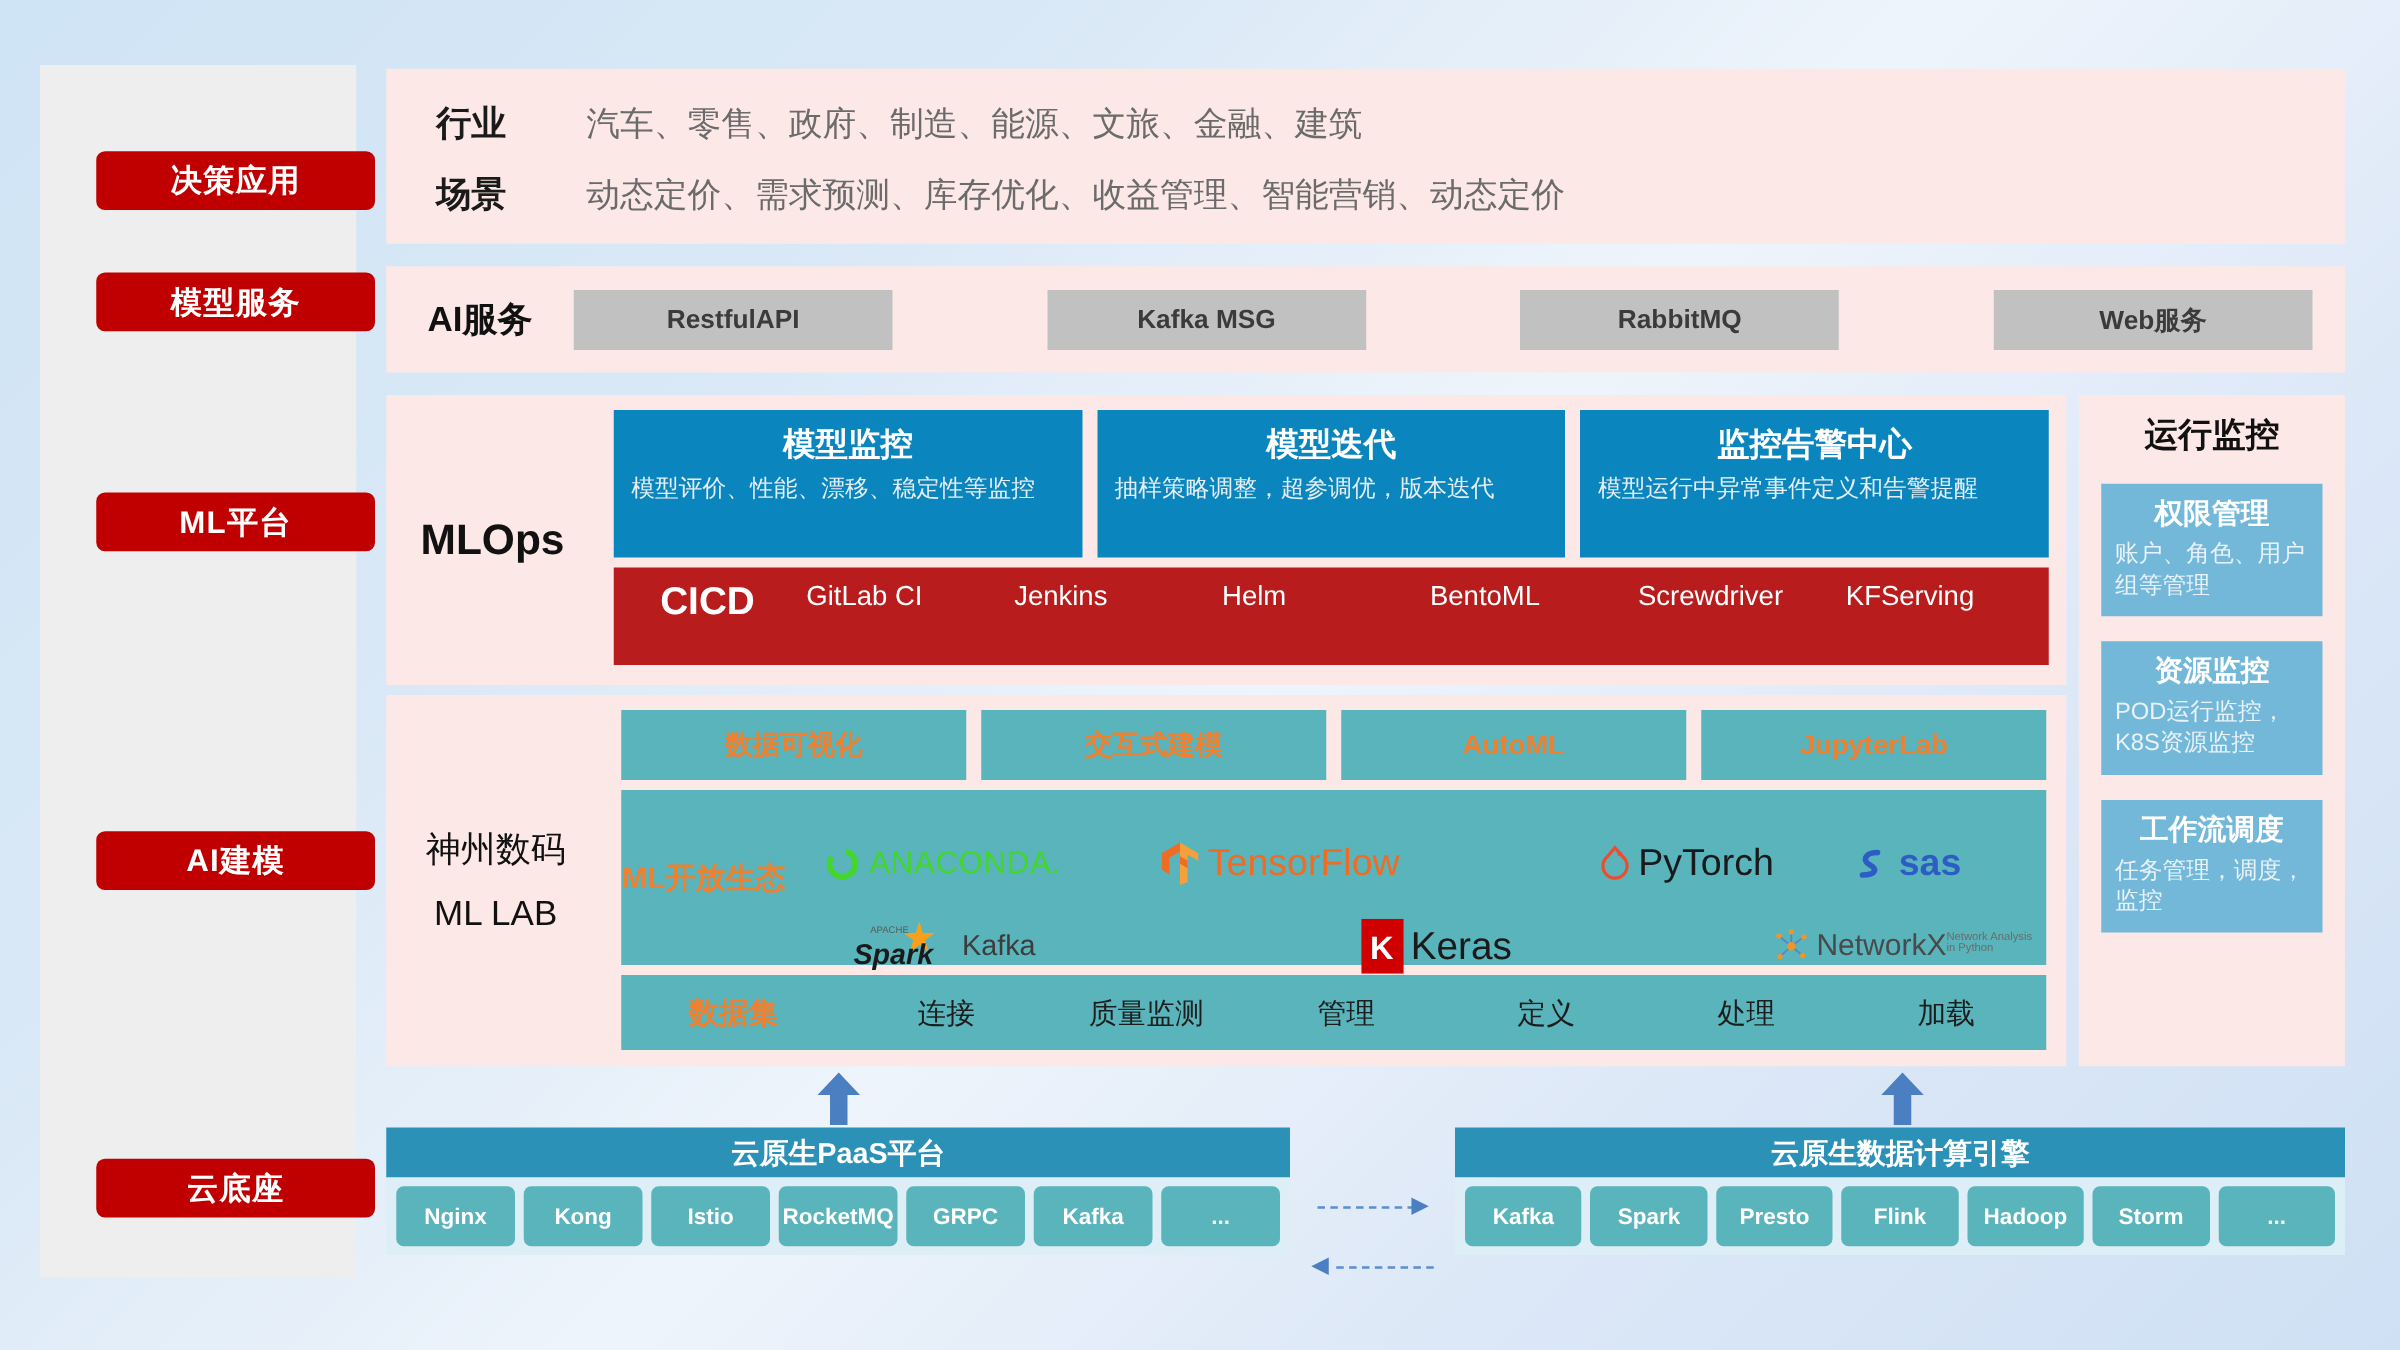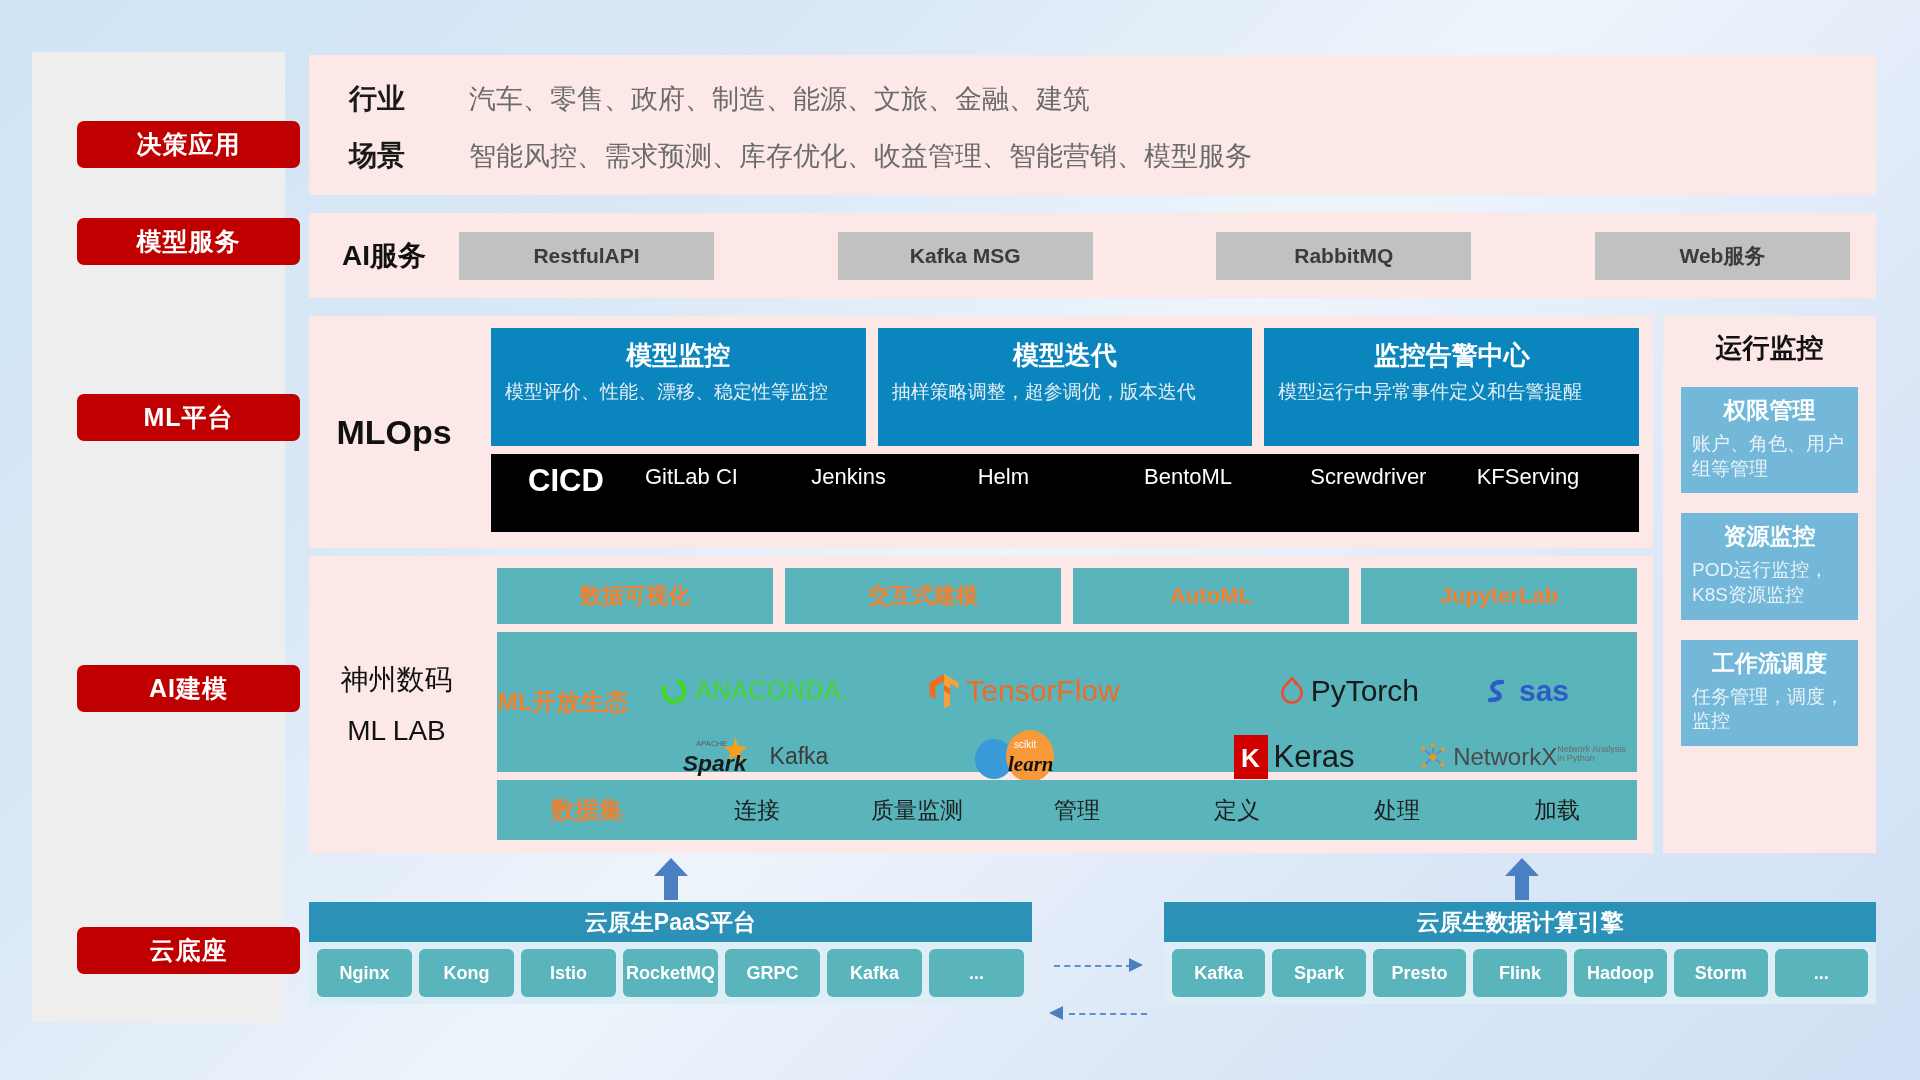--- a/index.html
+++ b/index.html
@@ -50,21 +50,21 @@
     position:absolute; left:0; top:0; width:170px; height:232px;
     display:flex; align-items:center; justify-content:center;
     font-size:34px; font-weight:bold; color:#111;
   }
   .b3-top{ position:absolute; left:182px; top:12px; width:1148px; height:118px; display:flex; gap:12px; }
   .ops-card{ flex:1; background:#0a85bd; padding:10px 14px 8px; }
   .ops-title{ color:#fff; font-size:26px; font-weight:bold; text-align:center; margin-bottom:7px; }
   .ops-desc{ color:#e4eff5; font-size:19px; line-height:1.28; }
   .b3-cicd{
     position:absolute; left:182px; top:138px; width:1148px; height:78px;
-    background:#000000; display:flex; align-items:flex-start; padding-top:9px;
+    background:#b91c1c; display:flex; align-items:flex-start; padding-top:9px;
   }
   .cicd-label{ width:150px; text-align:center; color:#fff; font-size:31px; font-weight:bold; }
   .cicd-tools{ flex:1; display:flex; }
   .cicd-tool{
     flex:1; color:#fff; font-size:22px; text-align:left;
     line-height:1.25; padding-left:4px; word-break:break-all;
   }
 
   
   .band4{ left:309px; top:556px; width:1344px; height:297px; }
@@ -143,21 +143,21 @@
     <div class="rail-btn" style="top:875px">云底座</div>
   </div>
 
   <div class="band band1">
     <div class="b1-row" style="left:40px; top:25px;">
       <span class="b1-key">行业</span>
       <span class="b1-val rowtext">汽车、零售、政府、制造、能源、文旅、金融、建筑</span>
     </div>
     <div class="b1-row" style="left:40px; top:82px;">
       <span class="b1-key">场景</span>
-      <span class="b1-val rowtext">智能风控、需求预测、库存优化、收益管理、智能营销、模型服务</span>
+      <span class="b1-val rowtext">动态定价、需求预测、库存优化、收益管理、智能营销、动态定价</span>
     </div>
   </div>
 
   <div class="band band2">
     <div class="b2-key">AI服务</div>
     <div class="b2-items">
       <div class="b2-chip">RestfulAPI</div>
       <div class="b2-chip">Kafka MSG</div>
       <div class="b2-chip">RabbitMQ</div>
       <div class="b2-chip">Web服务</div>
@@ -243,28 +243,20 @@
         </div>
 
         <div class="eco-row">
           <div class="logo" style="width:250px;justify-content:center;">
             <svg width="84" height="44" viewBox="0 0 86 46">
               <text x="16" y="12" font-size="8" fill="#5b5b5b" font-family="Liberation Sans, sans-serif">APACHE</text>
               <polygon points="57,2 60,12 70,12 62,18 65,28 57,22 49,28 52,18 44,12 54,12" fill="#f8a01a"></polygon>
               <text x="2" y="38" font-size="24" font-weight="bold" font-style="italic" fill="#1a1a1a" font-family="Liberation Sans, sans-serif">Spark</text>
             </svg>
             <span style="color:#3c3c3c;font-size:23px;">Kafka</span>
-          </div>
-          <div class="logo" style="width:290px;justify-content:center;">
-            <svg width="112" height="56" viewBox="0 0 112 56">
-              <ellipse cx="26" cy="30" rx="19" ry="20" fill="#3a9ad9"></ellipse>
-              <ellipse cx="62" cy="27" rx="24" ry="26" fill="#f79939"></ellipse>
-              <text x="46" y="19" font-size="10" fill="#ffffff" font-family="Liberation Sans, sans-serif">scikit</text>
-              <text x="40" y="42" font-size="21" font-style="italic" font-weight="bold" fill="#111" font-family="Liberation Serif, serif">learn</text>
-            </svg>
           </div>
           <div class="logo" style="width:250px;justify-content:center;">
             <svg width="34" height="44" viewBox="0 0 34 44">
               <rect x="0" y="0" width="34" height="44" fill="#d00000"></rect>
               <text x="7" y="32" font-size="26" font-weight="bold" fill="#ffffff" font-family="Liberation Sans, sans-serif">K</text>
             </svg>
             <span style="color:#1a1a1a;font-size:31px;">Keras</span>
           </div>
           <div class="logo" style="width:210px;justify-content:center;">
             <svg width="34" height="34" viewBox="0 0 34 34">

